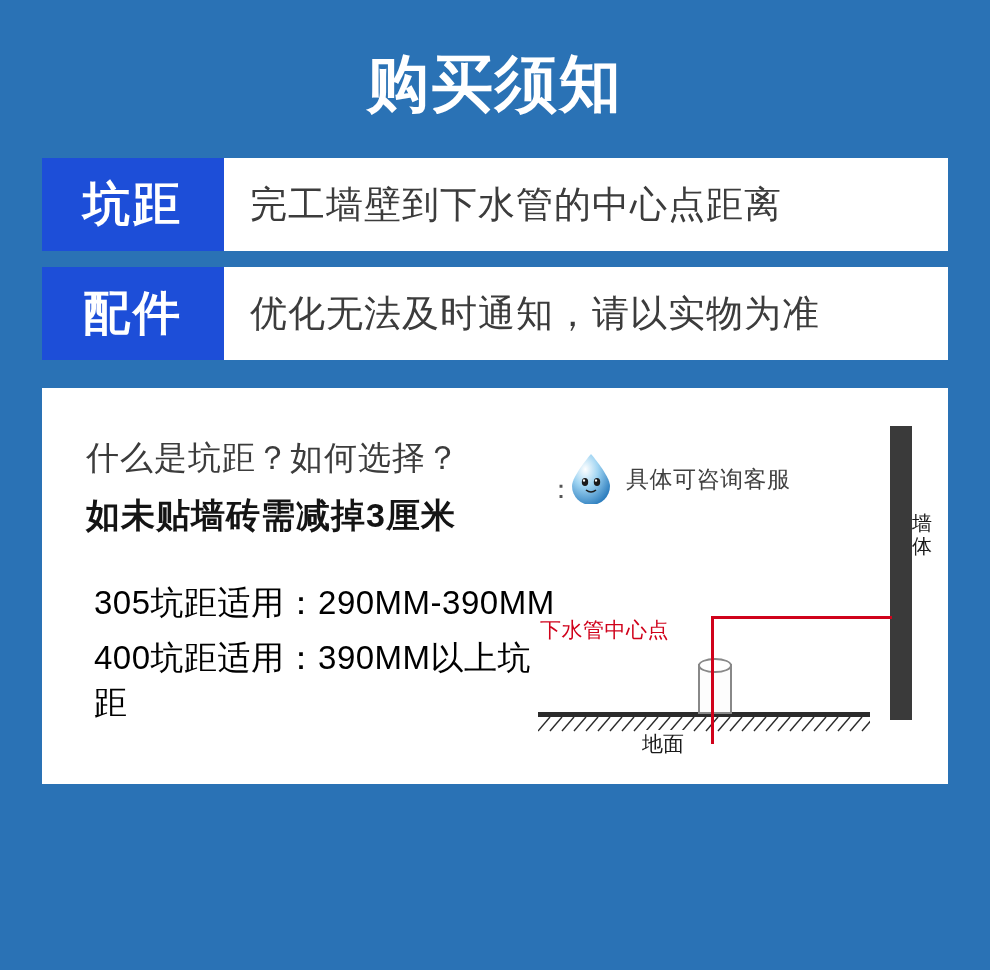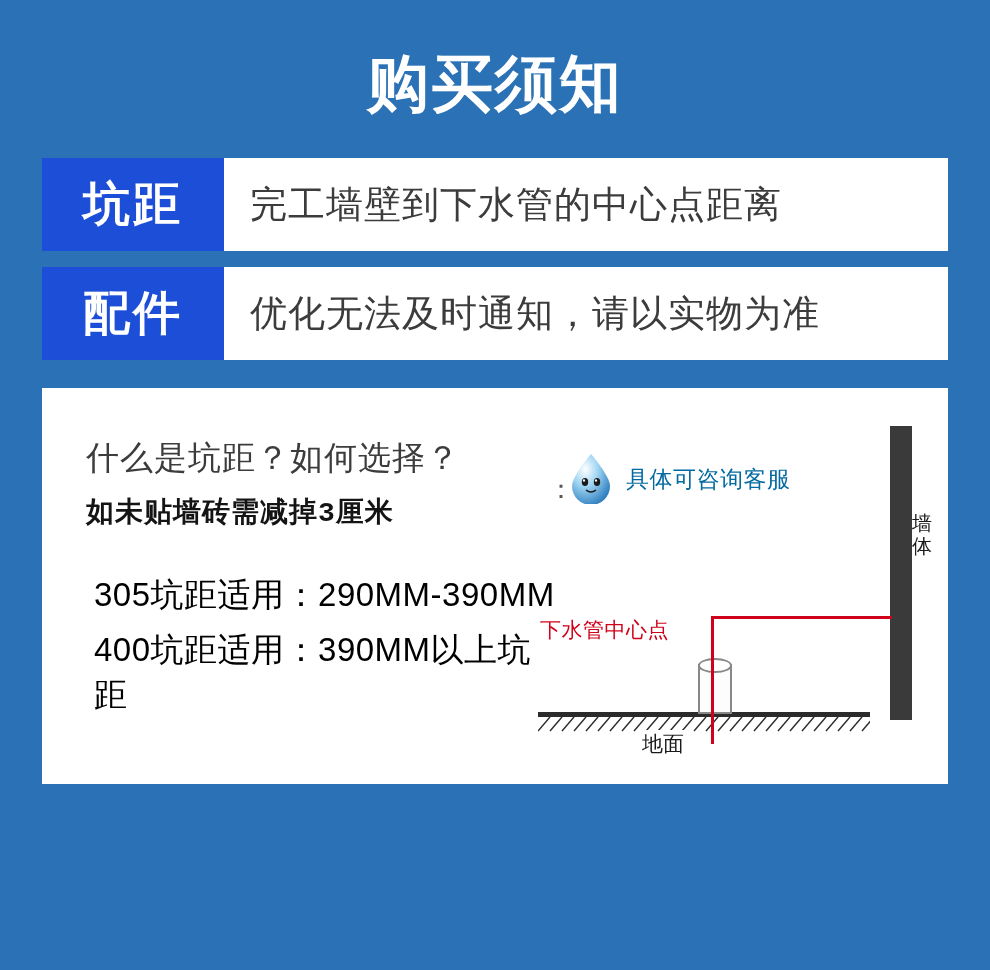--- a/index.html
+++ b/index.html
@@ -71,26 +71,25 @@
     top: 48px;
     width: 470px;
   }
   .q-line {
     font-size: 33px;
     color: #3c3c3c;
     letter-spacing: 1px;
     margin-bottom: 12px;
   }
   .q-strong {
-    font-size: 28px;
+    font-size: 34px;
     color: #141414;
     font-weight: bold;
     letter-spacing: 1px;
     margin-bottom: 42px;
-    font-family: Liberation Mono, monospace;
   }
   .spec-line {
     font-size: 33px;
     color: #000000;
     letter-spacing: 0.5px;
     margin-bottom: 10px;
     padding-left: 8px;
   }
   .diagram {
     position: absolute;
@@ -184,21 +183,21 @@
     font-size: 21px;
     color: #1a1a1a;
     background: #ffffff;
     padding: 0 4px;
   }
   .service-label {
     position: absolute;
     left: 96px;
     top: 52px;
     font-size: 23px;
-    color: #0369a1;
+    color: #404040;
     letter-spacing: 0.5px;
   }
   .drop-icon {
     position: absolute;
     left: 34px;
     top: 38px;
     width: 54px;
     height: 54px;
   }
   .colon-mark {

